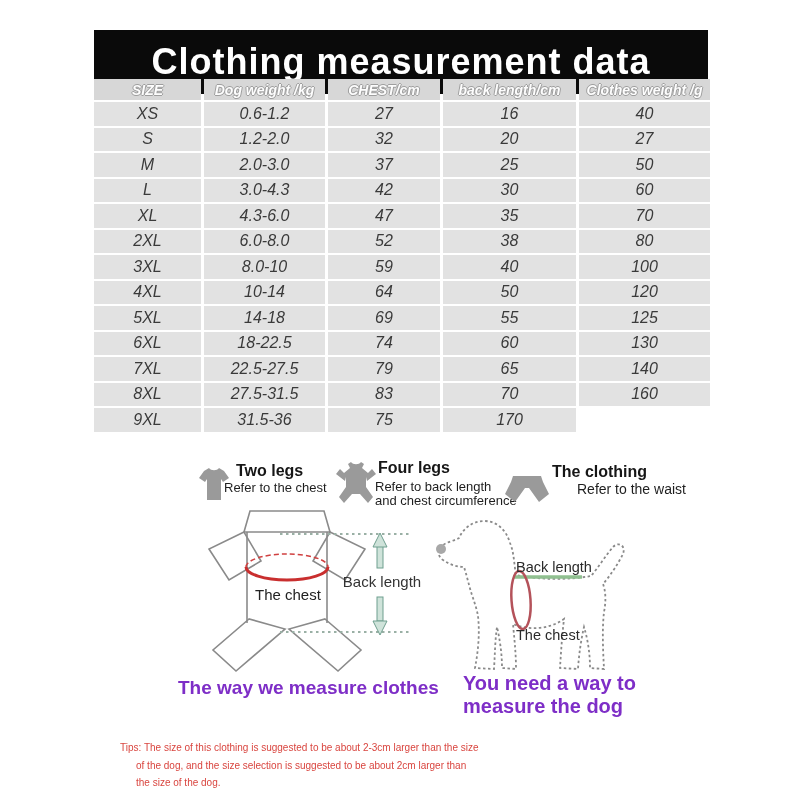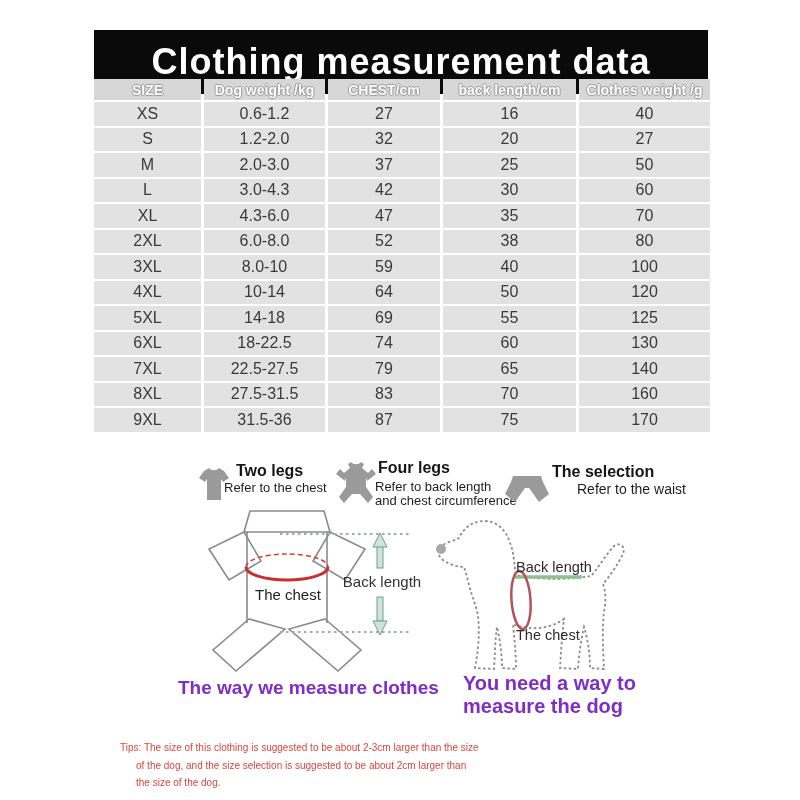--- a/index.html
+++ b/index.html
@@ -7,21 +7,21 @@
           font-family:"Liberation Sans", sans-serif;}
 
   
   .title-bar{position:absolute;left:94px;top:30px;width:614px;height:64px;background:#0a0a0a;
              display:flex;align-items:center;justify-content:center;}
   .title-bar span{color:#ffffff;font-size:36px;font-weight:bold;letter-spacing:1px;white-space:nowrap;}
 
   
   .size-table{position:absolute;left:94px;top:79px;width:616px;display:grid;
               grid-template-columns:107px 121px 112px 133px 131px;
-              grid-template-rows:21px;grid-auto-rows:23.5px;gap:2px 3px;}
+              grid-template-rows:21px;grid-auto-rows:23.5px;gap:2px 3px;font-style:italic;}
   .size-table .th{background:#d7d7d7;display:flex;align-items:center;justify-content:center;
        color:#fdfdfd;font-weight:bold;font-size:14px;white-space:nowrap;
        text-shadow:-1px 0 #9e9e9e,1px 0 #9e9e9e,0 -1px #9e9e9e,0 1px #9e9e9e;}
   .size-table .td{background:#e2e2e2;display:flex;align-items:center;justify-content:center;
        color:#3a3a3a;font-size:16px;white-space:nowrap;}
 
   
   .licon{position:absolute;}
   .ltitle{position:absolute;font-size:16px;font-weight:bold;color:#161616;white-space:nowrap;}
   .ldesc{position:absolute;font-size:13px;color:#1e1e1e;white-space:pre-line;line-height:14px;}
@@ -111,21 +111,20 @@
       <div class="td">79</div>
       <div class="td">65</div>
       <div class="td">140</div>
       <div class="td">8XL</div>
       <div class="td">27.5-31.5</div>
       <div class="td">83</div>
       <div class="td">70</div>
       <div class="td">160</div>
       <div class="td">9XL</div>
       <div class="td">31.5-36</div>
-      <div class="td">87</div>
       <div class="td">75</div>
       <div class="td">170</div>
     </div>
 
   <div>
     <svg class="licon" style="left:198px;top:466px" width="32" height="36" viewBox="0 0 32 36">
       <path d="M11,2 C13,5 19,5 21,2 L26,5 L31,12 L25,16 L23,13 L23,34 L9,34 L9,13 L7,16 L1,12 L6,5 Z" fill="#9a9a9a"></path>
     </svg>
     <span class="ltitle" style="left:236px;top:462px">Two legs</span>
     <span class="ldesc" style="left:224px;top:481px">Refer to the chest</span>
@@ -133,21 +132,21 @@
     <svg class="licon" style="left:336px;top:459px" width="40" height="48" viewBox="0 0 40 48">
       <path d="M15,3 C17,6 23,6 25,3 L28,5 L26,9 L32,14 L36,10 L40,15 L31,22 L30,18 L30,28 L37,38 L32,44 L24,35 L16,35 L8,44 L3,38 L10,28 L10,18 L9,22 L0,15 L4,10 L8,14 L14,9 L12,5 Z" fill="#9a9a9a"></path>
     </svg>
     <span class="ltitle" style="left:378px;top:459px">Four legs</span>
     <span class="ldesc" style="left:375px;top:480px">Refer to back length
 and chest circumference</span>
 
     <svg class="licon" style="left:505px;top:474px" width="44" height="30" viewBox="0 0 44 30">
       <path d="M8,2 L36,2 L38,8 L44,20 L34,28 L24,14 L20,14 L10,28 L0,20 L6,8 Z" fill="#9a9a9a"></path>
     </svg>
-    <span class="ltitle" style="left:552px;top:463px">The selection</span>
+    <span class="ltitle" style="left:552px;top:463px">The clothing</span>
     <span class="ldesc big" style="left:577px;top:482px">Refer to the waist</span>
   </div>
 
   <svg class="diagram" style="left:185px;top:505px" width="250" height="172" viewBox="0 0 250 172">
     <g stroke="#8a8a8a" stroke-width="1.6" fill="none">
       <polygon points="65,6 139,6 145,27 59,27"></polygon>
       <path d="M59,27 L24,44 L44,75 L76,56 Z"></path>
       <path d="M145,27 L180,44 L160,75 L128,56 Z"></path>
       <path d="M62,27 L62,118 M142,27 L142,118"></path>
       <path d="M64,114 L28,145 L51,166 L100,124 Z"></path>

